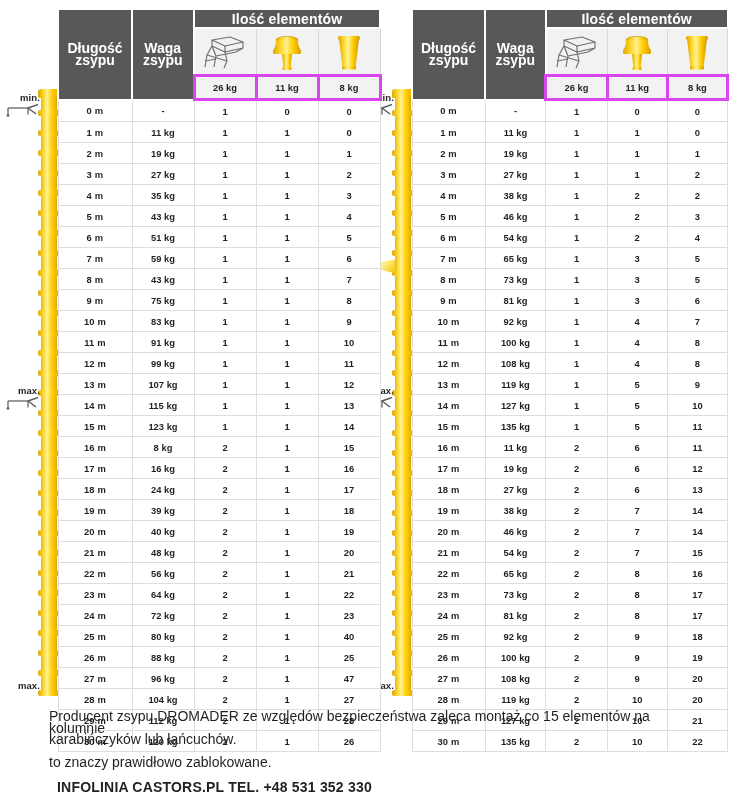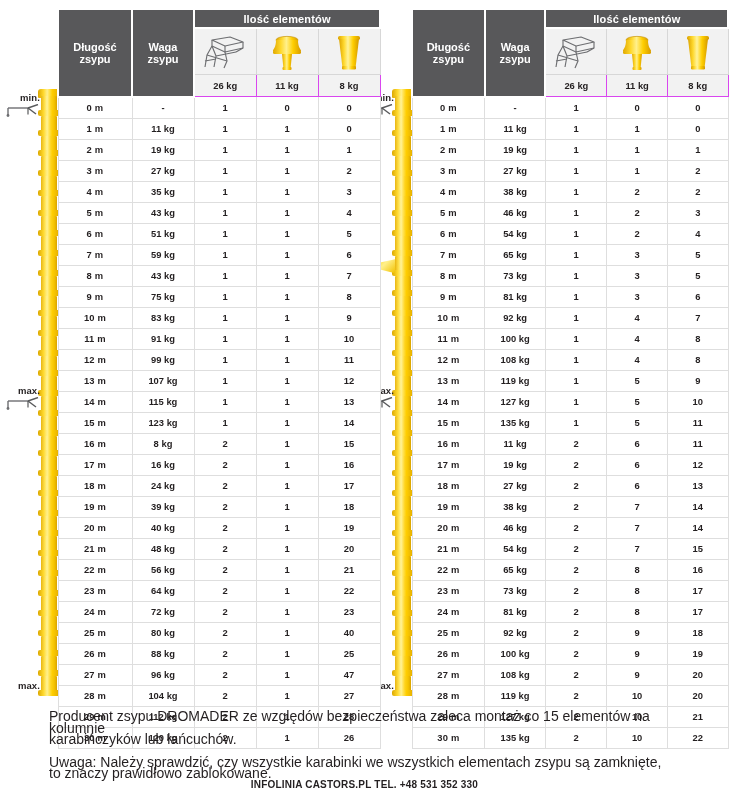--- a/index.html
+++ b/index.html
@@ -94,40 +94,40 @@
 
   .tbl th, .tbl td{
     padding:0;
     text-align:center;
     vertical-align:middle;
   }
   .hdr-dark{
     background:#58585a;
     color:#ffffff;
     font-weight:700;
-    font-size:11px;
+    font-size:14px;
     line-height:12px;
     border:2px solid #ffffff;
   }
   .hdr-group{
     height:17px;
     letter-spacing:.15px;
   }
   .hdr-side{
     height:83px;
   }
   .hdr-icon{
     height:45px;
     background:#f2f2f2;
     border:1px solid #d7d7d7;
   }
   .hdr-kg{
     height:21px;
     background:#f2f2f2;
-    border:1px solid #d946ef;
+    border:3px solid #d946ef;
     font-weight:700;
     font-size:9.4px;
     color:#231f20;
   }
   .tbl tbody td{
     height:20.03px;
     border:1px solid #dedede;
     background:#ffffff;
     font-weight:700;
     font-size:9.4px;
@@ -154,22 +154,22 @@
     font-weight:400;
     color:#231f20;
   }
   .footer p{margin:0;}
   .footer .gap{height:11px;}
   .hotline{
     position:absolute;
     left:57px;
     top:779px;
     width:615px;
-    text-align:center;
-    font-size:10px;
+    text-align:left;
+    font-size:14px;
     font-weight:700;
     letter-spacing:.2px;
     color:#231f20;
   }
 </style>
 </head>
 <body>
 
 <div class="page">
 
@@ -1075,19 +1075,18 @@
           <td>10</td>
           <td>22</td>
         </tr>
       </tbody>
   </table>
 
   <div class="footer">
     <p>Producent zsypu DROMADER ze względów bezpieczeństwa zaleca montaż co 15 elementów na kolumnie</p>
     <p>karabińczyków lub łańcuchów.</p>
     <div class="gap"></div>
-    <p>Uwaga: Należy sprawdzić, czy wszystkie karabinki we wszystkich elementach zsypu są zamknięte,</p>
     <p>to znaczy prawidłowo zablokowane.</p>
   </div>
 
   <div class="hotline">INFOLINIA CASTORS.PL TEL. +48 531 352 330</div>
 
 </div>
 
 </body></html>

